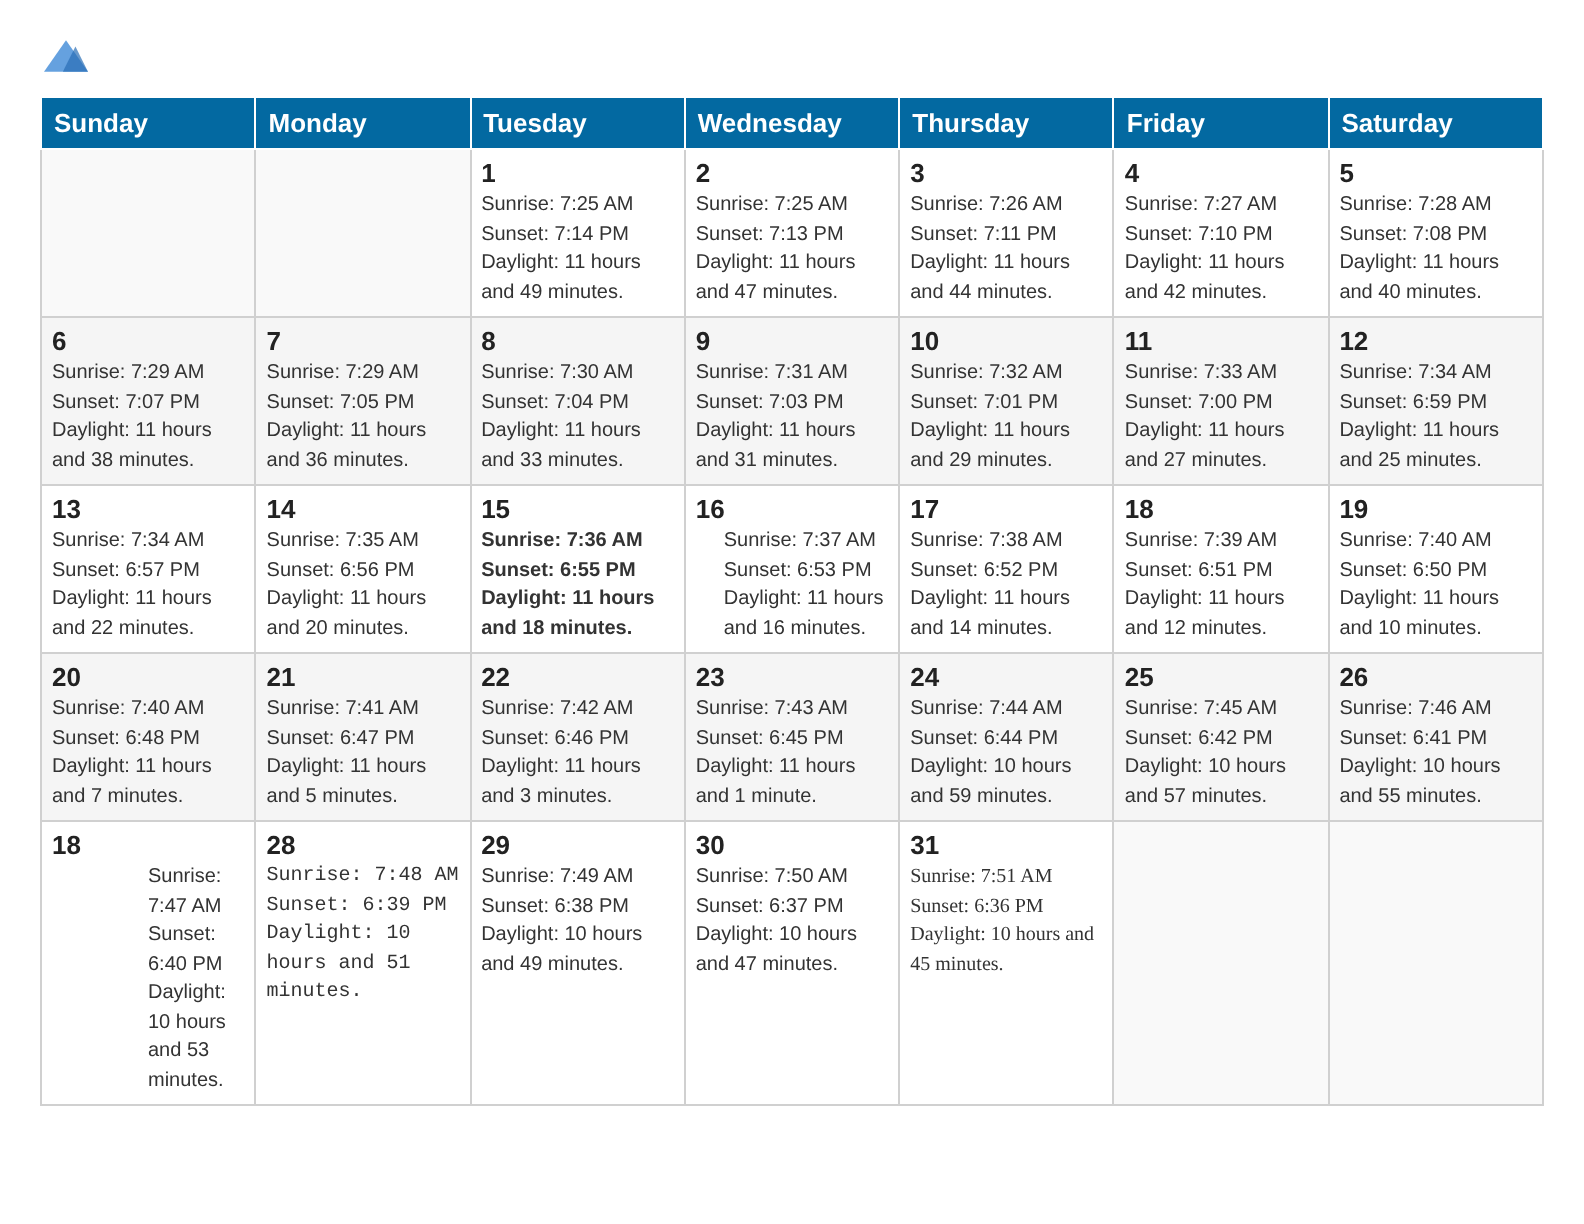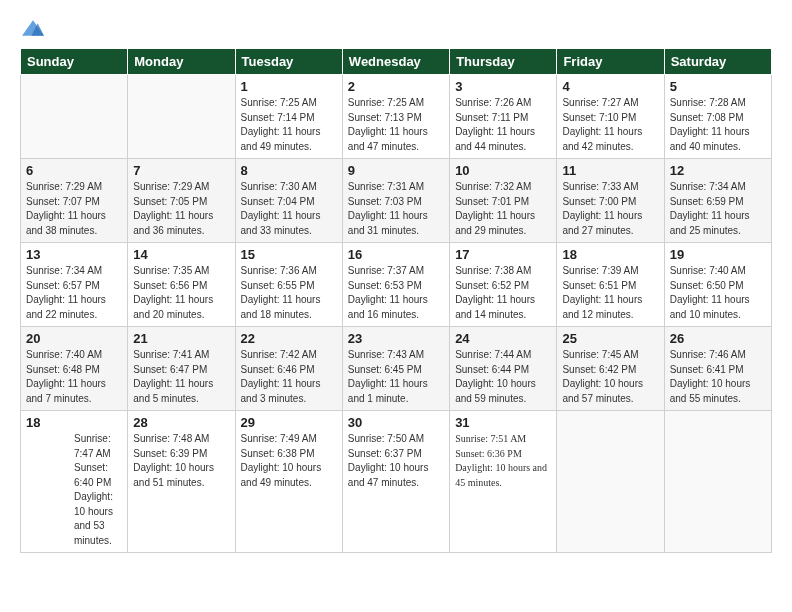--- a/index.html
+++ b/index.html
@@ -52,21 +52,21 @@
       font-size: 15px;
       color: #444;
       margin-top: 2px;
     }
     table {
       width: 100%;
       border-collapse: collapse;
       margin-top: 8px;
     }
     thead tr th {
-      background-color: #14532d;
+      background-color: #0369a1;
       color: #fff;
       font-size: 13px;
       font-weight: bold;
       padding: 5px 6px;
       text-align: left;
       border: 1px solid #fff;
     }
     tbody tr td {
       border: 1px solid #d0d0d0;
       vertical-align: top;
@@ -215,27 +215,27 @@
 Daylight: 11 hours and 22 minutes.</div>
         </td>
         <td>
           <span class="day-number">14</span>
           <div class="day-info" style="white-space: pre-line;">Sunrise: 7:35 AM
 Sunset: 6:56 PM
 Daylight: 11 hours and 20 minutes.</div>
         </td>
         <td>
           <span class="day-number">15</span>
-          <div class="day-info" style="white-space: pre-line;">Sunrise: 7:36 AM
+          <div class="day-info" style="white-space: pre-line; font-weight: bold;">Sunrise: 7:36 AM
 Sunset: 6:55 PM
 Daylight: 11 hours and 18 minutes.</div>
         </td>
         <td>
           <span class="day-number">16</span>
-          <div class="day-info" style="white-space: pre-line;">Sunrise: 7:37 AM
+          <div class="day-info" style="white-space: pre-line; margin-left: 14px;">Sunrise: 7:37 AM
 Sunset: 6:53 PM
 Daylight: 11 hours and 16 minutes.</div>
         </td>
         <td>
           <span class="day-number">17</span>
           <div class="day-info" style="white-space: pre-line;">Sunrise: 7:38 AM
 Sunset: 6:52 PM
 Daylight: 11 hours and 14 minutes.</div>
         </td>
         <td>
@@ -297,21 +297,21 @@
       </tr>
       <tr>
         <td>
           <span class="day-number">18</span>
           <div class="day-info" style="white-space: pre-line; margin-left: 48px;">Sunrise: 7:47 AM
 Sunset: 6:40 PM
 Daylight: 10 hours and 53 minutes.</div>
         </td>
         <td>
           <span class="day-number">28</span>
-          <div class="day-info" style="white-space: pre-line;">Sunrise: 7:48 AM
+          <div class="day-info" style="white-space: pre-line; font-family: Liberation Mono, monospace;">Sunrise: 7:48 AM
 Sunset: 6:39 PM
 Daylight: 10 hours and 51 minutes.</div>
         </td>
         <td>
           <span class="day-number">29</span>
           <div class="day-info" style="white-space: pre-line;">Sunrise: 7:49 AM
 Sunset: 6:38 PM
 Daylight: 10 hours and 49 minutes.</div>
         </td>
         <td>

